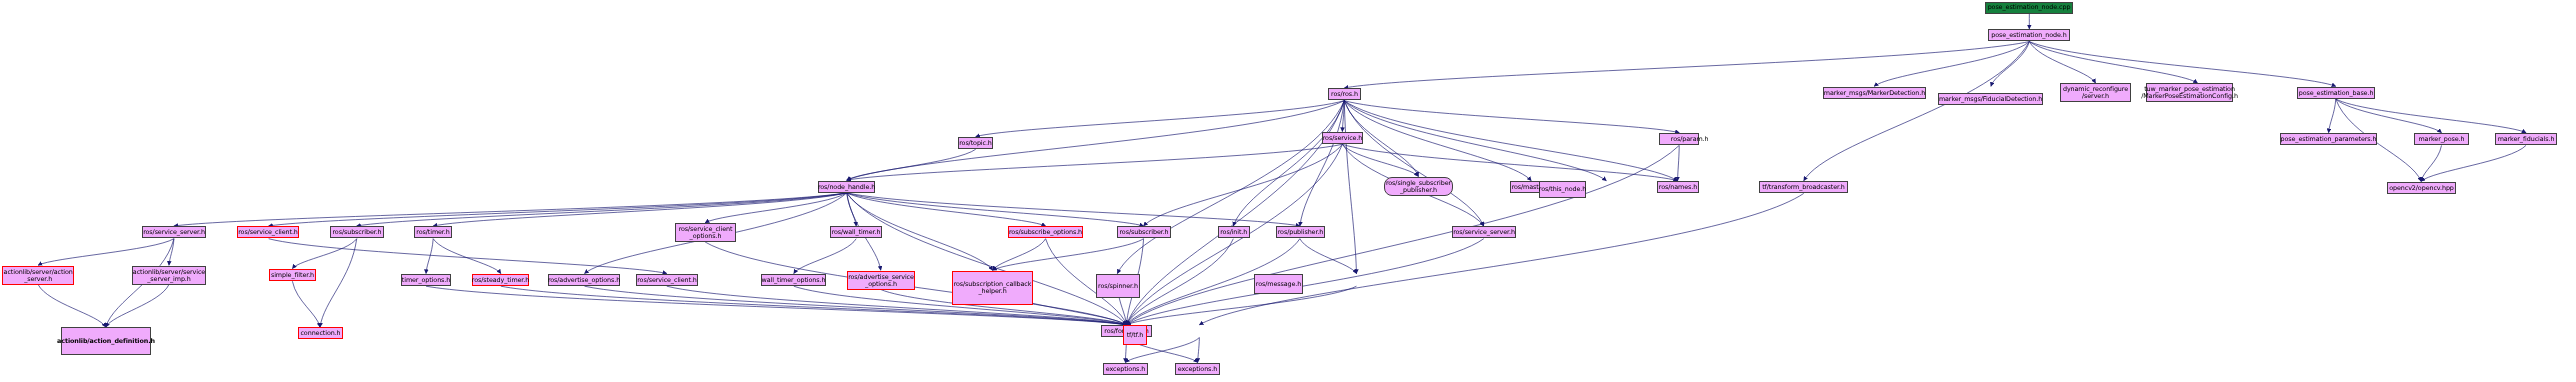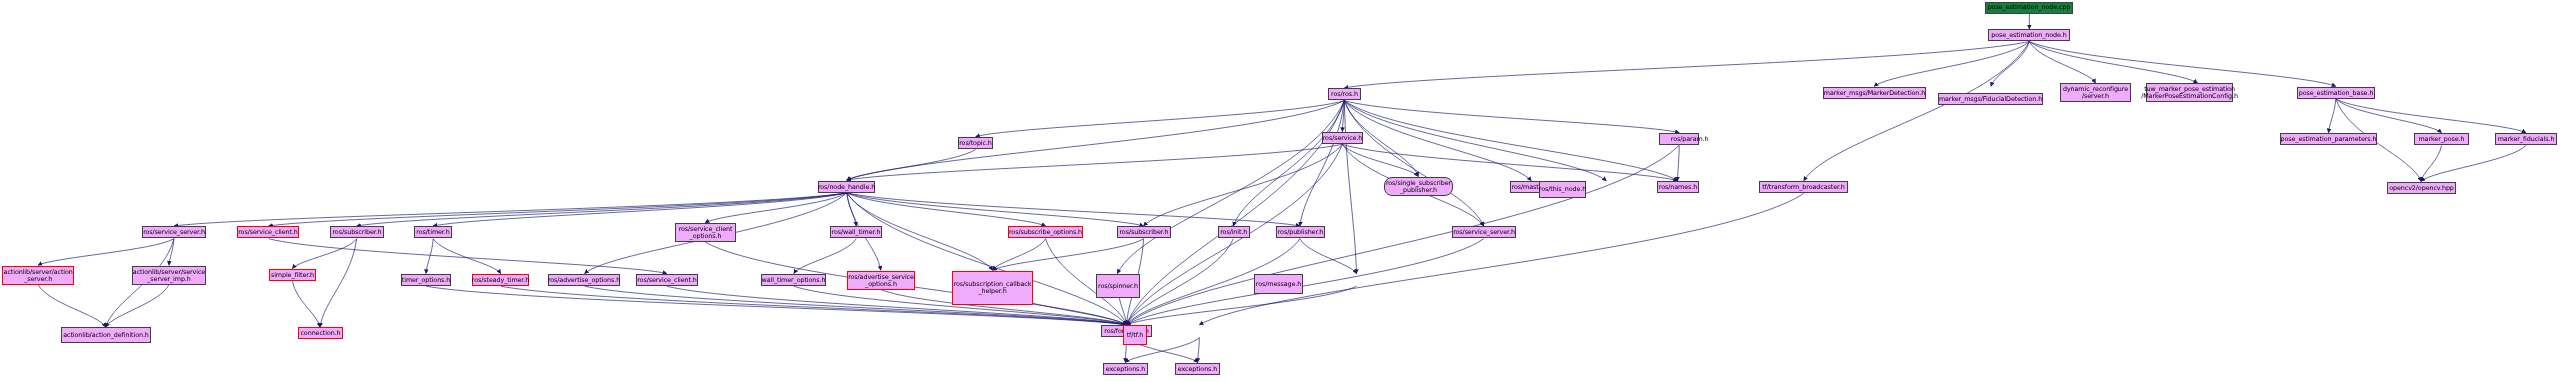--- a/index.html
+++ b/index.html
@@ -179,19 +179,19 @@
       <div class="node" style="left: 636px; top: 274px; width: 62px; height: 12px;">ros/service_client.h</div>
       <div class="node" style="left: 761px; top: 274px; width: 65px; height: 12px;">wall_timer_options.h</div>
       <div class="node red tall" style="left: 847px; top: 271px; width: 68px; height: 19px;">ros/advertise_service
 _options.h</div>
       <div class="node red tall" style="left: 952px; top: 271px; width: 81px; height: 34px; text-align: center;">ros/subscription_callback
 _helper.h</div>
       <div class="node" style="left: 1096px; top: 274px; width: 44px; height: 24px;">ros/spinner.h</div>
       <div class="node" style="left: 1254px; top: 274px; width: 49px; height: 20px;">ros/message.h</div>
       <div class="node" style="left: 1101px; top: 325px; width: 51px; height: 12px;">ros/forwards.h</div>
       <div class="node red" style="left: 1123px; top: 325px; width: 24px; height: 20px;">tf/tf.h</div>
-      <div class="node" style="left: 61px; top: 327px; width: 90px; height: 16px;">actionlib/action_definition.h</div>
+      <div class="node" style="left: 61px; top: 327px; width: 90px; height: 28px; font-weight: bold;">actionlib/action_definition.h</div>
       <div class="node red" style="left: 298px; top: 327px; width: 45px; height: 12px;">connection.h</div>
       <div class="node" style="left: 1103px; top: 363px; width: 45px; height: 12px;">exceptions.h</div>
       <div class="node" style="left: 1175px; top: 363px; width: 45px; height: 12px;">exceptions.h</div>
     </div>
 </div>
 
 
 </body></html>

